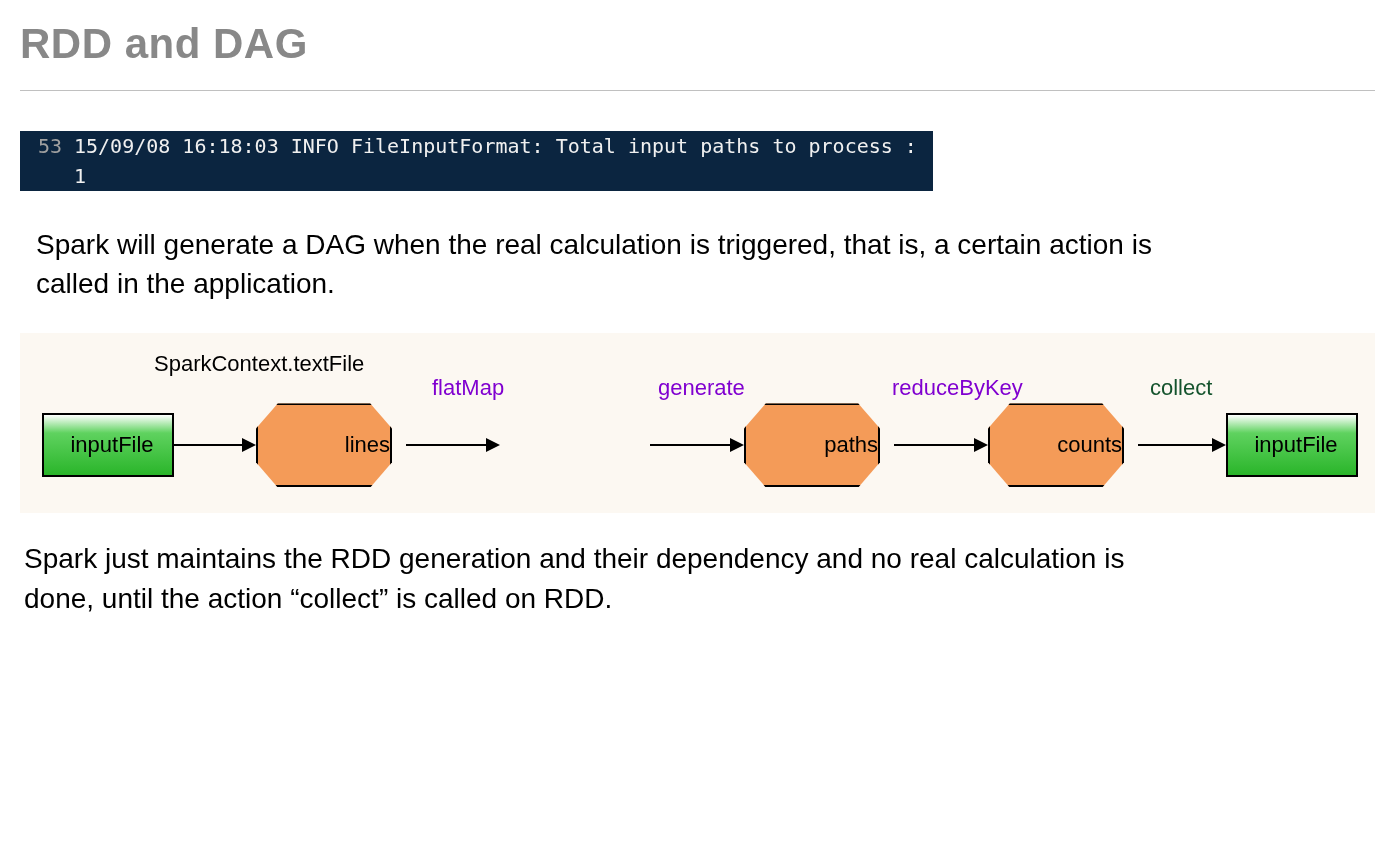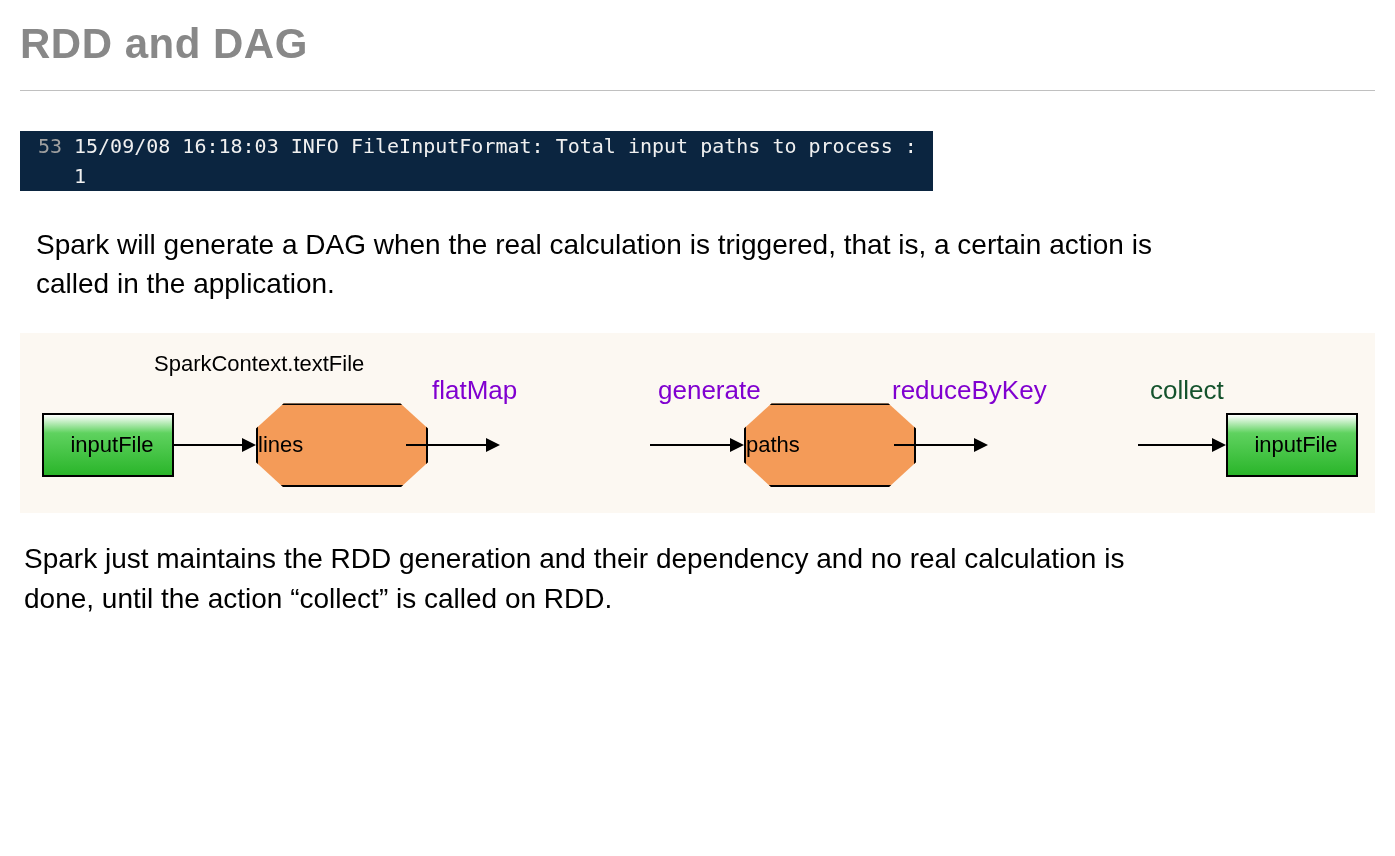--- a/index.html
+++ b/index.html
@@ -87,46 +87,46 @@
     position: relative;
     box-sizing: border-box;
   }
   .dgm-label-top {
     position: absolute;
     font-size: 22px;
     color: #000;
   }
   .op-label {
     position: absolute;
-    font-size: 26px;
+    font-size: 22px;
   }
   .purple { color: #8000d0; }
   .red { color: #14532d; }
 
   .rect-node {
     position: absolute;
     width: 132px;
     height: 64px;
     border: 2px solid #000;
     box-sizing: border-box;
     display: flex;
     align-items: center;
     justify-content: center;
     font-size: 22px;
     color: #000;
     background: linear-gradient(to bottom, #ffffff 0%, #5fd25f 30%, #2ab52a 100%);
     padding-left: 8px;
   }
   .oct-node {
     position: absolute;
-    width: 172px;
+    width: 136px;
     height: 84px;
     display: flex;
     align-items: center;
-    justify-content: flex-start;
+    justify-content: flex-end;
     font-size: 22px;
     color: #000;
     background: #f49b58;
     border: 2px solid #000;
     box-sizing: border-box;
     clip-path: polygon(16% 0%, 84% 0%, 100% 30%, 100% 70%, 84% 100%, 16% 100%, 0% 70%, 0% 30%);
   }
   .arrow-line {
     position: absolute;
     height: 2px;
@@ -173,20 +173,23 @@
 
     <div class="oct-node" style="left:236px; top:70px;">
         <span>lines</span>
       </div>
 
 
     <div class="oct-node" style="left:724px; top:70px;">
         <span>paths</span>
       </div>
 
+    <div class="oct-node" style="left:968px; top:70px;">
+        <span>counts</span>
+      </div>
 
     <div class="rect-node" style="left:1206px; top:80px;">
         <span>inputFile</span>
       </div>
 
     <div class="arrow-line" style="left:154px; top:111px; width:70px;"></div>
     <div class="arrow-head" style="left:222px; top:105px;"></div>
 
     <div class="arrow-line" style="left:386px; top:111px; width:82px;"></div>
     <div class="arrow-head" style="left:466px; top:105px;"></div>

